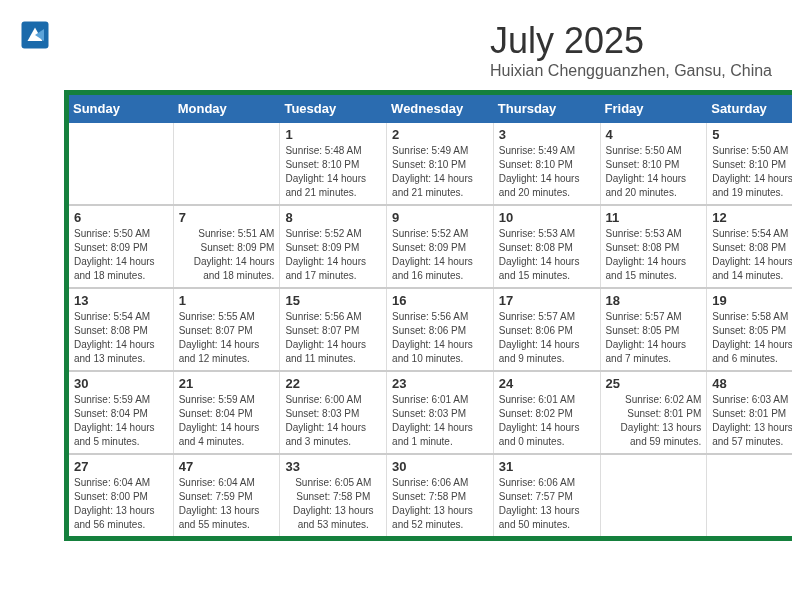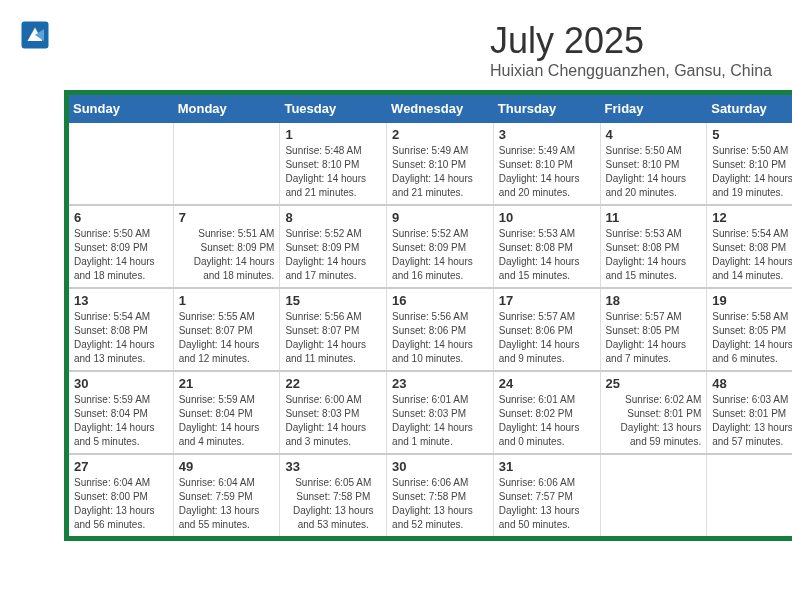--- a/index.html
+++ b/index.html
@@ -296,21 +296,21 @@
         </td>
       </tr>
       <tr class="row-separator">
         <td>
           <span class="day-number">27</span>
           <div class="day-info" style="white-space: pre-line;">Sunrise: 6:04 AM
 Sunset: 8:00 PM
 Daylight: 13 hours and 56 minutes.</div>
         </td>
         <td>
-          <span class="day-number">49</span>
+          <span class="day-number">47</span>
           <div class="day-info" style="white-space: pre-line;">Sunrise: 6:04 AM
 Sunset: 7:59 PM
 Daylight: 13 hours and 55 minutes.</div>
         </td>
         <td>
           <span class="day-number">33</span>
           <div class="day-info" style="white-space: pre-line; text-align: center;">Sunrise: 6:05 AM
 Sunset: 7:58 PM
 Daylight: 13 hours and 53 minutes.</div>
         </td>

